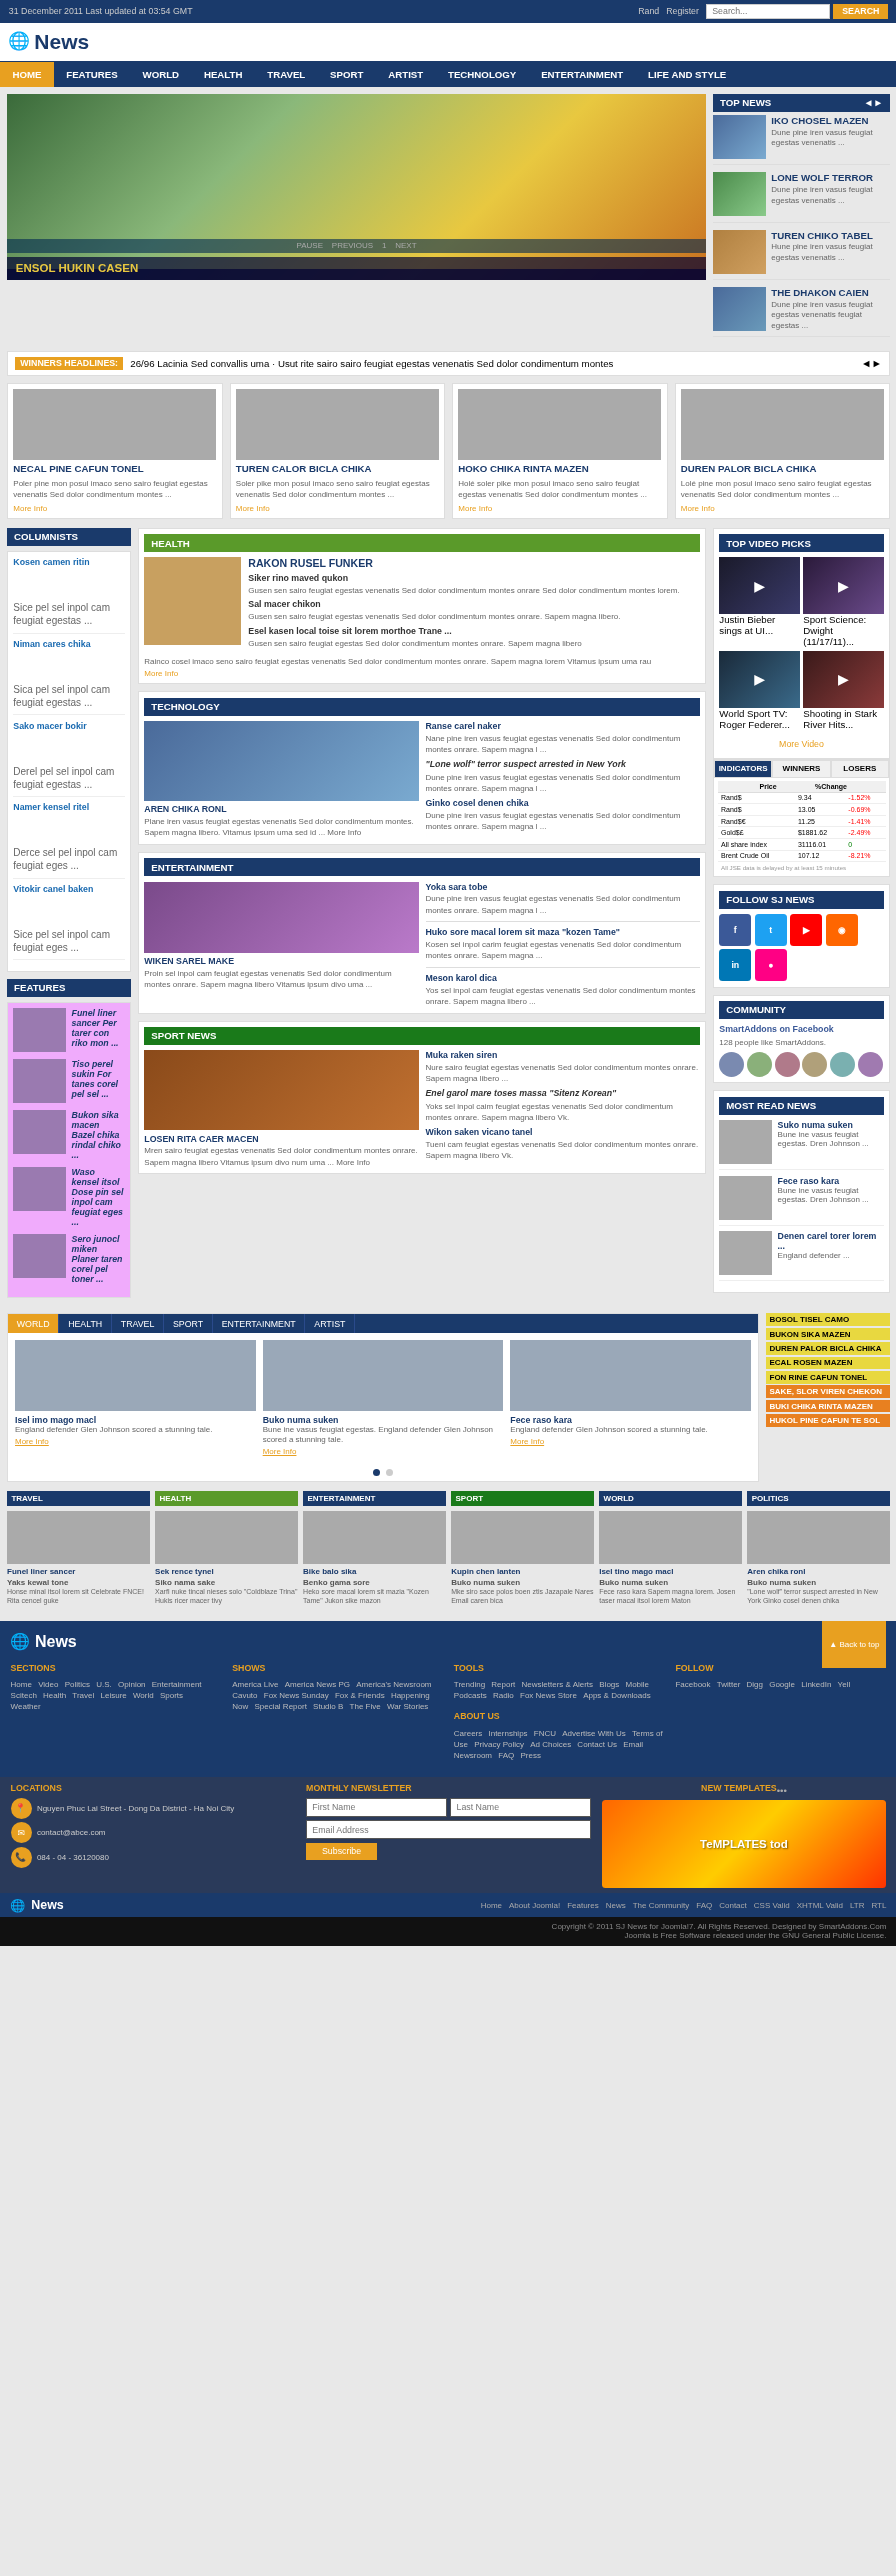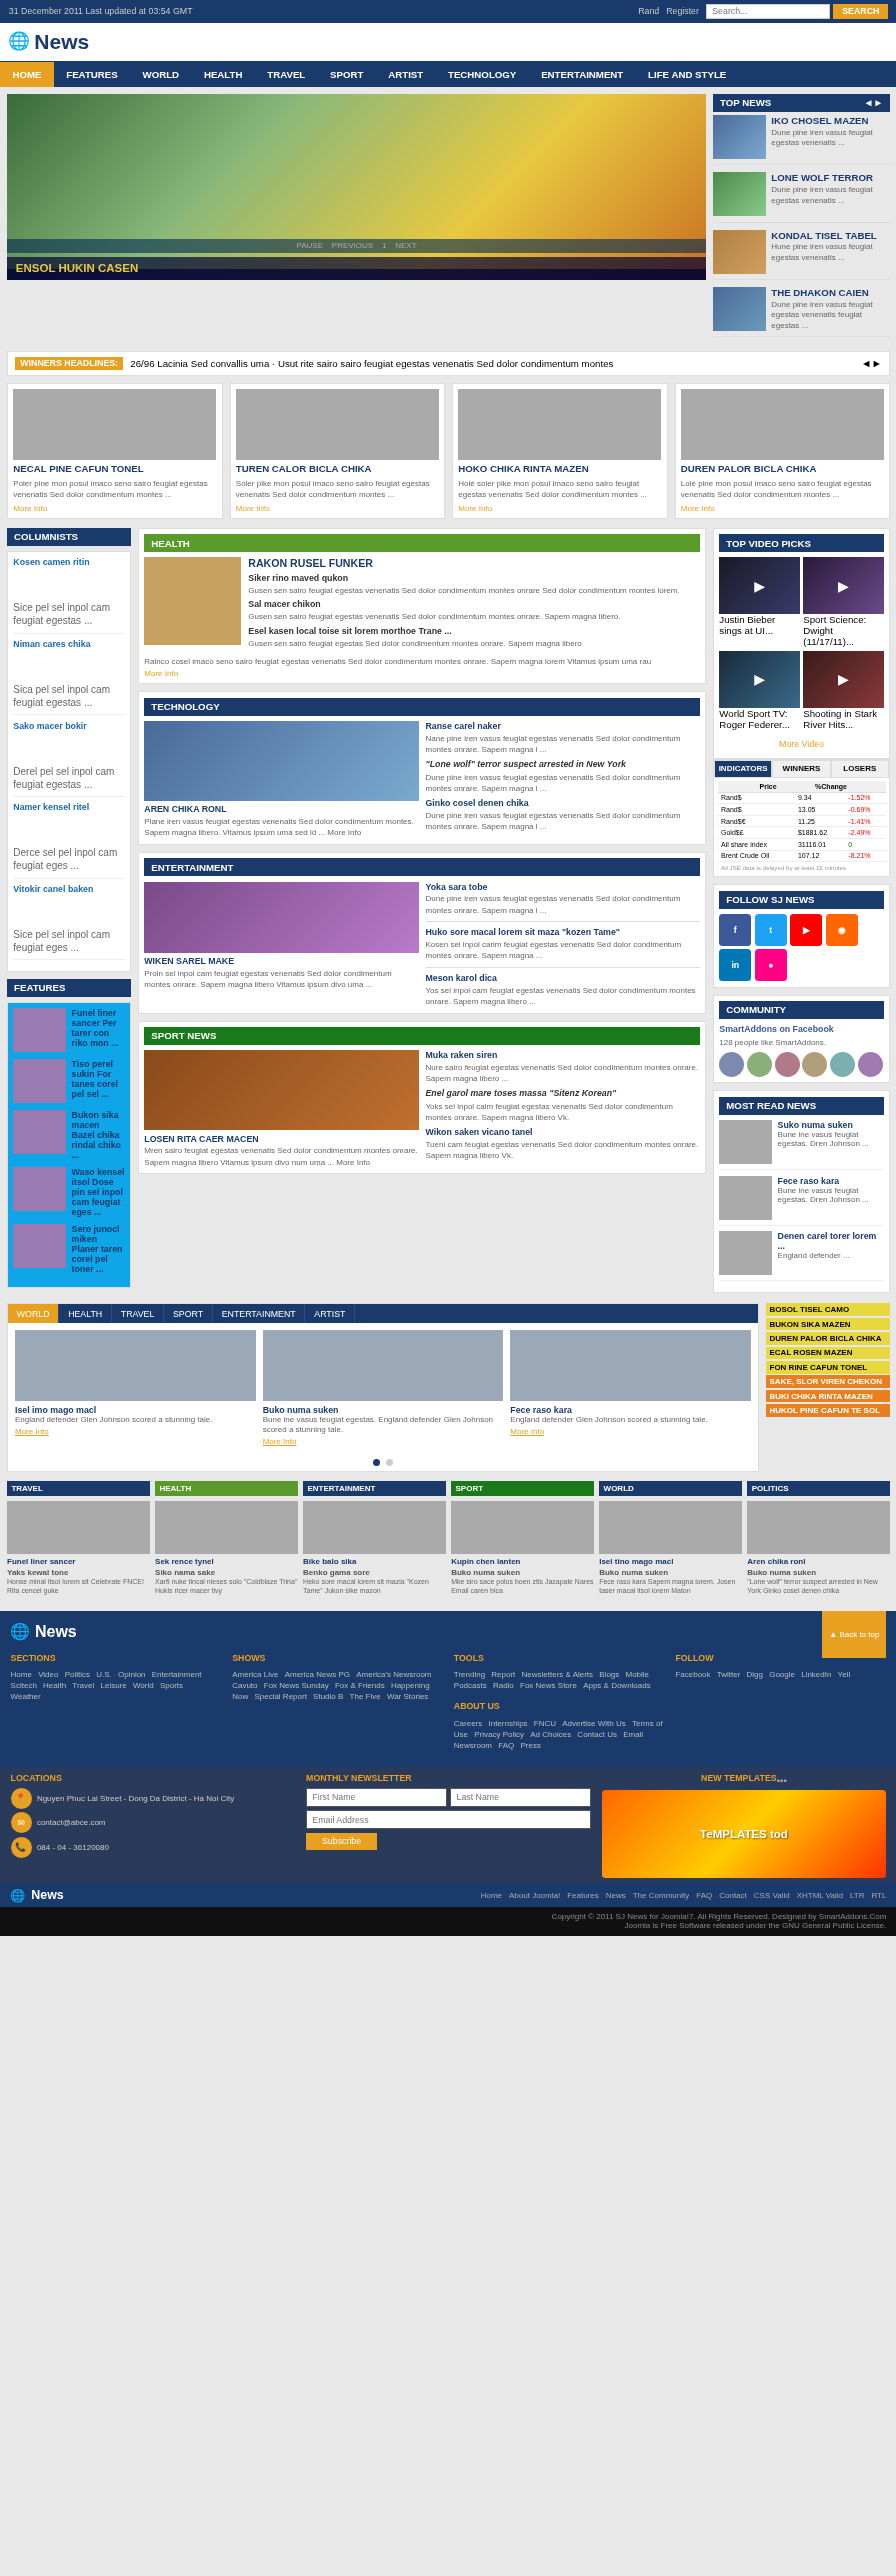--- a/index.html
+++ b/index.html
@@ -247,21 +247,21 @@
       <div class="top-news-item">
         <div class="thumb img-green"></div>
         <div class="info">
           <div class="title">LONE WOLF TERROR</div>
           <p>Dune pine iren vasus feugiat egestas venenatis ...</p>
         </div>
       </div>
       <div class="top-news-item">
         <div class="thumb img-warm"></div>
         <div class="info">
-          <div class="title">KONDAL TISEL TABEL</div>
+          <div class="title">TUREN CHIKO TABEL</div>
           <p>Hune pine iren vasus feugiat egestas venenatis ...</p>
         </div>
       </div>
       <div class="top-news-item">
         <div class="thumb img-cool"></div>
         <div class="info">
           <div class="title">THE DHAKON CAIEN</div>
           <p>Dune pine iren vasus feugiat egestas venenatis feugiat egestas ...</p>
         </div>
       </div>
@@ -325,21 +325,21 @@
           <a href="#">Namer kensel ritel</a>
           <p>Derce sel pel inpol cam feugiat eges ...</p>
         </div>
         <div class="columnist-item">
           <a href="#">Vitokir canel baken</a>
           <p>Sice pel sel inpol cam feugiat eges ...</p>
         </div>
       </div>
 
       <div class="section-header">FEATURES</div>
-      <div style="background:#0ea5e9;padding:5.3px;border:0.9px solid #ddd;margin-bottom:7px;">
+      <div style="background:#f0abfc;padding:5.3px;border:0.9px solid #ddd;margin-bottom:7px;font-style:italic;">
         <div class="features-item">
           <div class="img-box img-travel"></div>
           <div class="content">
             <div class="title">Funel liner sancer Per tarer con riko mon ...</div>
           </div>
         </div>
         <div class="features-item">
           <div class="img-box img-sport"></div>
           <div class="content">
             <div class="title">Tiso perel sukin For tanes corel pel sel ...</div>

